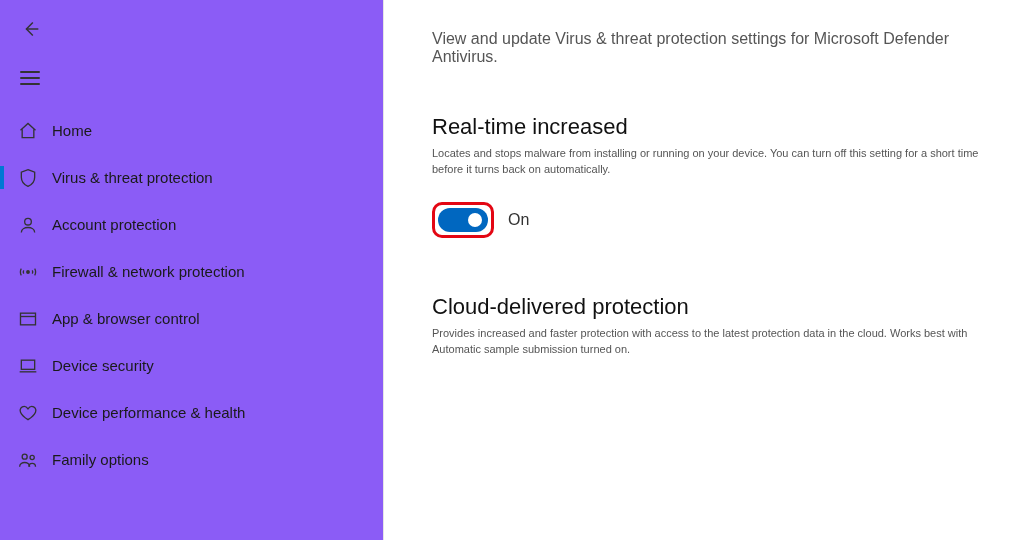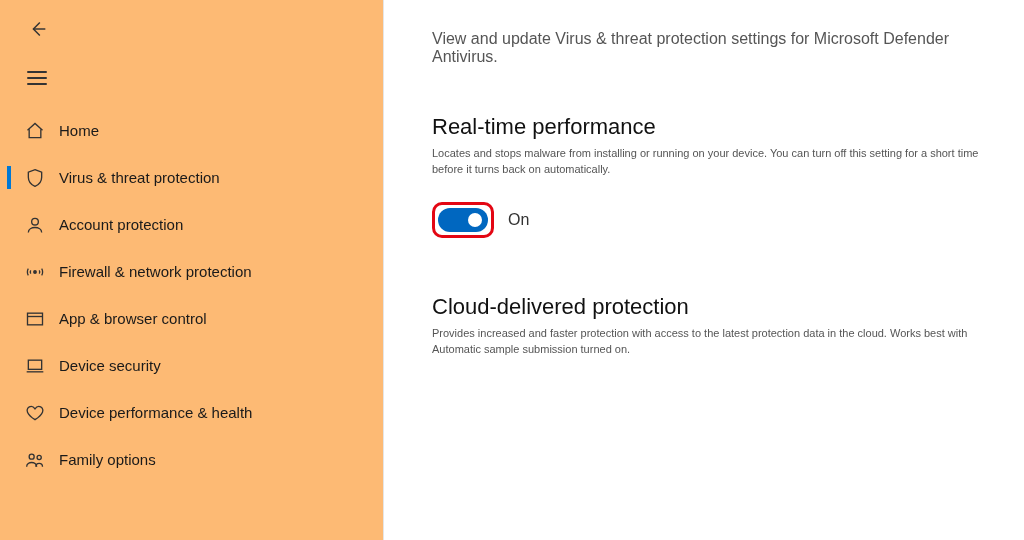--- a/index.html
+++ b/index.html
@@ -10,24 +10,23 @@
     background: #fff;
     width: 1024px;
     height: 540px;
     overflow: hidden;
     display: flex;
   }
   .sidebar {
     width: 384px;
     height: 100%;
     border-right: 1px solid #e5e5e5;
-    background: #fdba74;
+    background: #8b5cf6;
     display: flex;
     flex-direction: column;
-    padding-left: 7px;
   }
   .topbar {
     padding: 18px 20px 10px 20px;
   }
   .back-btn { display:inline-block; }
   .hamburger {
     padding: 18px 20px 22px 20px;
   }
   .hamburger-lines {
     width: 20px; height: 14px;
@@ -223,21 +222,21 @@
       </span>
       <span class="label">Family options</span>
     </div>
 
   </div>
 </div>
 
 <div class="main">
   <p class="page-sub">View and update Virus &amp; threat protection settings for Microsoft Defender Antivirus.</p>
 
-  <h2 class="section-title">Real-time performance</h2>
+  <h2 class="section-title">Real-time increased</h2>
   <p class="section-desc">Locates and stops malware from installing or running on your device. You can turn off this setting for a short time before it turns back on automatically.</p>
   <div class="toggle-row">
     <span class="toggle-highlight">
       <span class="toggle">
         <span class="knob"></span>
       </span>
     </span>
     <span class="toggle-label">On</span>
   </div>
 

